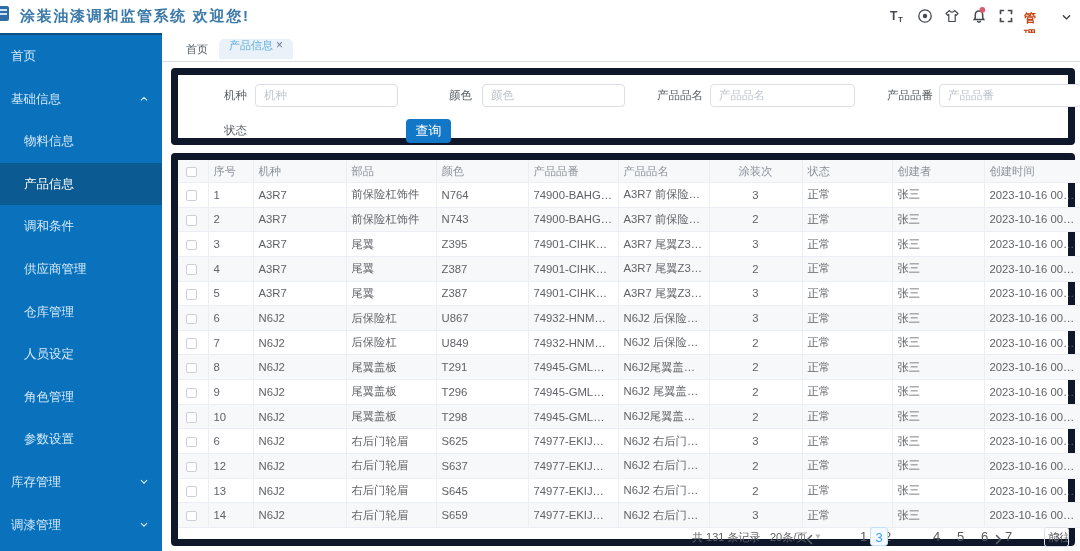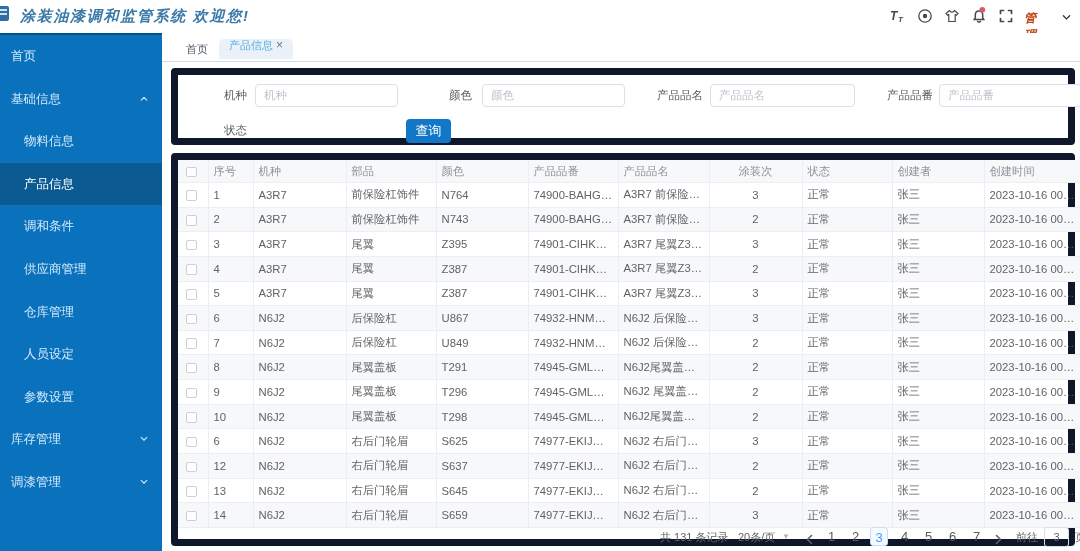--- a/index.html
+++ b/index.html
@@ -1,19 +1,19 @@
 <!DOCTYPE html>
 <html><head>
 <meta charset="utf-8">
 <style>
 * { margin:0; padding:0; box-sizing:border-box; }
 html,body { width:1080px; height:551px; overflow:hidden; background:#fff;
   font-family:"Liberation Sans", sans-serif; }
 
-.topbar { position:absolute; left:0; top:0; width:944px; height:33px; background:#fff;font-style:italic; }
+.topbar { position:absolute; left:0; top:0; width:944px; height:33px; background:#fff; }
 .logo { position:absolute; left:-3px; top:6px; width:12px; height:15px; background:#2e6da6; border-radius:2px; }
 .logo:after { content:""; position:absolute; left:2px; top:3px; width:8px; height:2px; background:#cfe2f2; box-shadow:0 4px 0 #cfe2f2; }
 .title { position:absolute; left:20px; top:7px; font-size:15px; font-weight:700; color:#3a79a8; letter-spacing:1.7px; }
 .ticon { position:absolute; top:8px; width:16px; height:16px; color:#3a3f45; }
 .ticon svg { width:16px; height:16px; display:block; overflow:visible; }
 .admin { position:absolute; left:1024px; top:10px; font-size:12px; font-weight:700; color:#c2410c; }
 .chev { position:absolute; left:1062px; top:13px; width:9px; height:9px; }
 .chev svg { display:block; width:9px; height:9px; }
 
 .sidebar { position:absolute; left:0; top:33px; width:162px; height:518px; background:#0a72bd; border-top:2px solid #0a5083; }
@@ -40,21 +40,21 @@
 table { border-collapse:collapse; table-layout:fixed; width:904px; font-size:11.3px; }
 th, td { border-right:1px solid #ebeef5; border-bottom:1px solid #ebeef5; padding:0 5px; height:24.65px; overflow:hidden; white-space:nowrap; font-weight:400; text-overflow:ellipsis; }
 th:last-child, td:last-child { border-right:none; }
 thead th { background:#f6f8fa; color:#8d939b; text-align:left; height:22.5px; }
 td { color:#606266; }
 tr.even td { background:#f7f8fa; }
 td.num, th.num { text-align:center; }
 .cb { display:inline-block; width:10.5px; height:10.5px; border:1px solid #ccd0d6; border-radius:2px; background:#fff; vertical-align:middle; }
 
 .pager { position:absolute; left:0; top:364px; width:904px; height:28px; font-size:11px; color:#606266; }
-.pg { position:absolute; top:6px; }
+.pg { position:absolute; top:6px;margin-left:32px; }
 .pgbox { position:absolute; top:3px; width:18px; height:19px; font-size:13px; border:1px solid #c3e0f5; border-radius:3px; color:#409eff; text-align:center; line-height:19px; background:#f4faff; }
 .jump { position:absolute; top:3px; width:25px; height:20px; border:1px solid #dcdfe6; border-radius:3px; text-align:center; line-height:18px; color:#606266; }
 </style>
 </head>
 <body>
 <div class="topbar">
   <div class="logo"></div>
   <div class="title">涂装油漆调和监管系统 欢迎您!</div>
   <div class="ticon" style="left:889px;">
     <svg viewBox="0 0 16 16">
@@ -102,20 +102,21 @@
         <svg viewBox="0 0 10 10" fill="none" stroke="#d9ecf9" stroke-width="1.3" stroke-linecap="round">
           <path d="M1.5 6.5 L5 3 L8.5 6.5"></path>
         </svg>
       </span></div>
   <div class="mi sub">物料信息</div>
   <div class="mi sub active">产品信息</div>
   <div class="mi sub">调和条件</div>
   <div class="mi sub">供应商管理</div>
   <div class="mi sub">仓库管理</div>
   <div class="mi sub">人员设定</div>
+  <div class="mi sub">角色管理</div>
   <div class="mi sub">参数设置</div>
   <div class="mi">库存管理<span class="caret">
         <svg viewBox="0 0 10 10" fill="none" stroke="#d9ecf9" stroke-width="1.3" stroke-linecap="round">
           <path d="M1.5 3 L5 6.5 L8.5 3"></path>
         </svg>
       </span></div>
   <div class="mi">调漆管理<span class="caret">
         <svg viewBox="0 0 10 10" fill="none" stroke="#d9ecf9" stroke-width="1.3" stroke-linecap="round">
           <path d="M1.5 3 L5 6.5 L8.5 3"></path>
         </svg>

